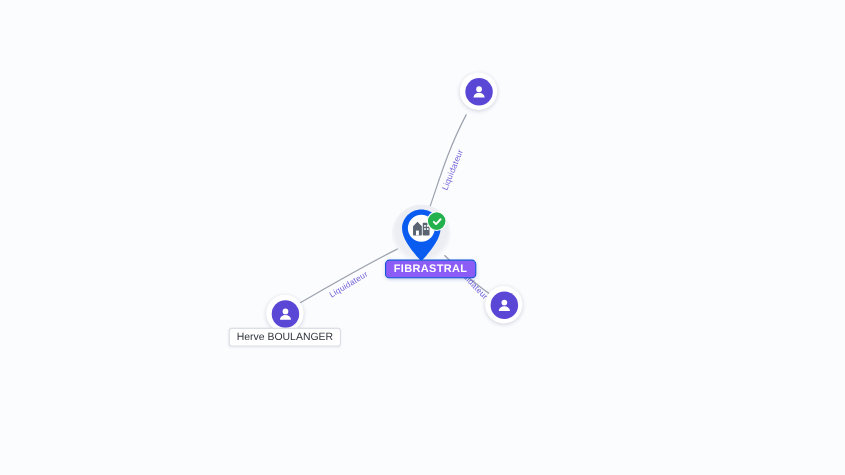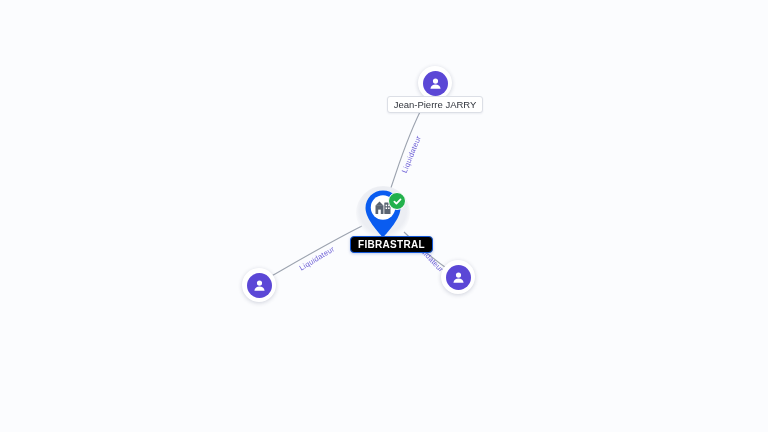--- a/index.html
+++ b/index.html
@@ -119,21 +119,21 @@
     border: 1.5px solid #ffffff;
     display: flex;
     align-items: center;
     justify-content: center;
     z-index: 4;
   }
   .company-label {
     position: absolute;
     left: -2px;
     top: 52px;
-    background: #000000;
+    background: #8b5cf6;
     border: 1px solid #1257d8;
     border-radius: 4px;
     padding: 2px 7px;
     font-size: 10px;
     font-weight: bold;
     color: #ffffff;
     white-space: nowrap;
     letter-spacing: 0.3px;
     z-index: 6;
     box-shadow: 0 1px 3px rgba(20,60,160,0.25);
@@ -185,32 +185,32 @@
 
   <div class="node" style="left:380px; top:66px; width:110px;">
     <div class="person-avatar">
       <div class="disc">
         <svg viewBox="0 0 18 18" width="15" height="15" aria-hidden="true">
           <circle cx="9" cy="6.1" r="3.1" fill="#ffffff"></circle>
           <path d="M2.9 15.2 C3.3 11.7 5.9 10.1 9 10.1 C12.1 10.1 14.7 11.7 15.1 15.2 Z" fill="#ffffff"></path>
         </svg>
       </div>
     </div>
-    <div class="node-label">Jean-Pierre JARRY</div>
   </div>
 
   <div class="node" style="left:204px; top:268px; width:110px;">
     <div class="person-avatar">
       <div class="disc">
         <svg viewBox="0 0 18 18" width="15" height="15" aria-hidden="true">
           <circle cx="9" cy="6.1" r="3.1" fill="#ffffff"></circle>
           <path d="M2.9 15.2 C3.3 11.7 5.9 10.1 9 10.1 C12.1 10.1 14.7 11.7 15.1 15.2 Z" fill="#ffffff"></path>
         </svg>
       </div>
     </div>
+    <div class="node-label">Herve BOULANGER</div>
   </div>
 
   <div class="node" style="left:403px; top:260px; width:110px;">
     <div class="person-avatar">
       <div class="disc">
         <svg viewBox="0 0 18 18" width="15" height="15" aria-hidden="true">
           <circle cx="9" cy="6.1" r="3.1" fill="#ffffff"></circle>
           <path d="M2.9 15.2 C3.3 11.7 5.9 10.1 9 10.1 C12.1 10.1 14.7 11.7 15.1 15.2 Z" fill="#ffffff"></path>
         </svg>
       </div>

